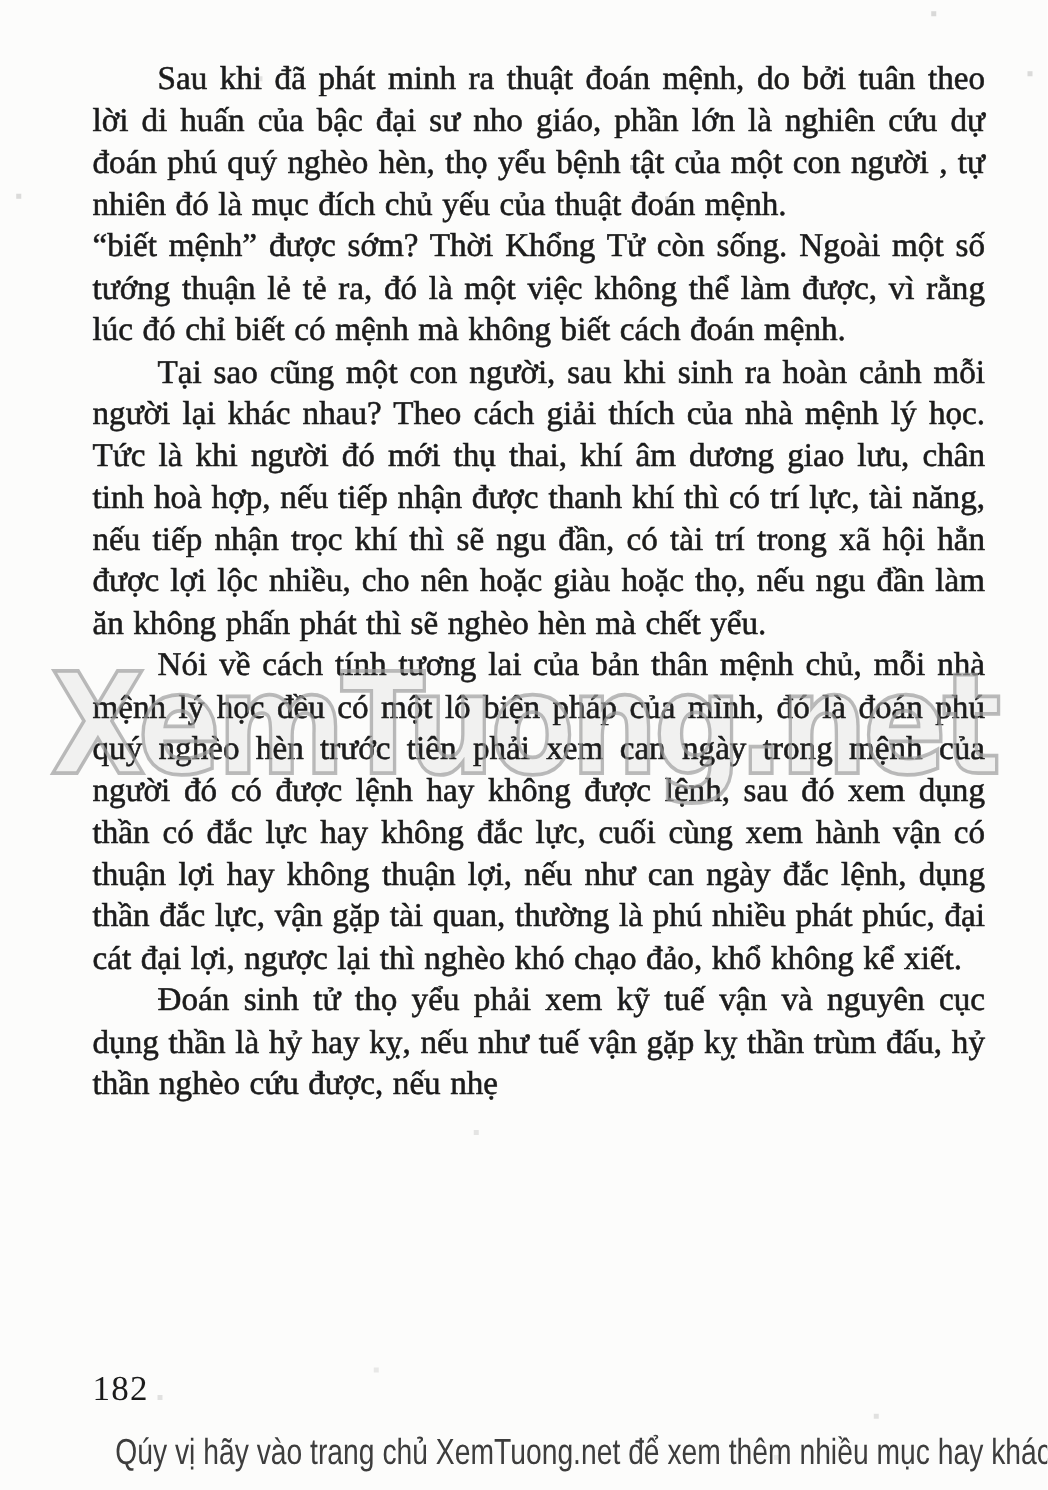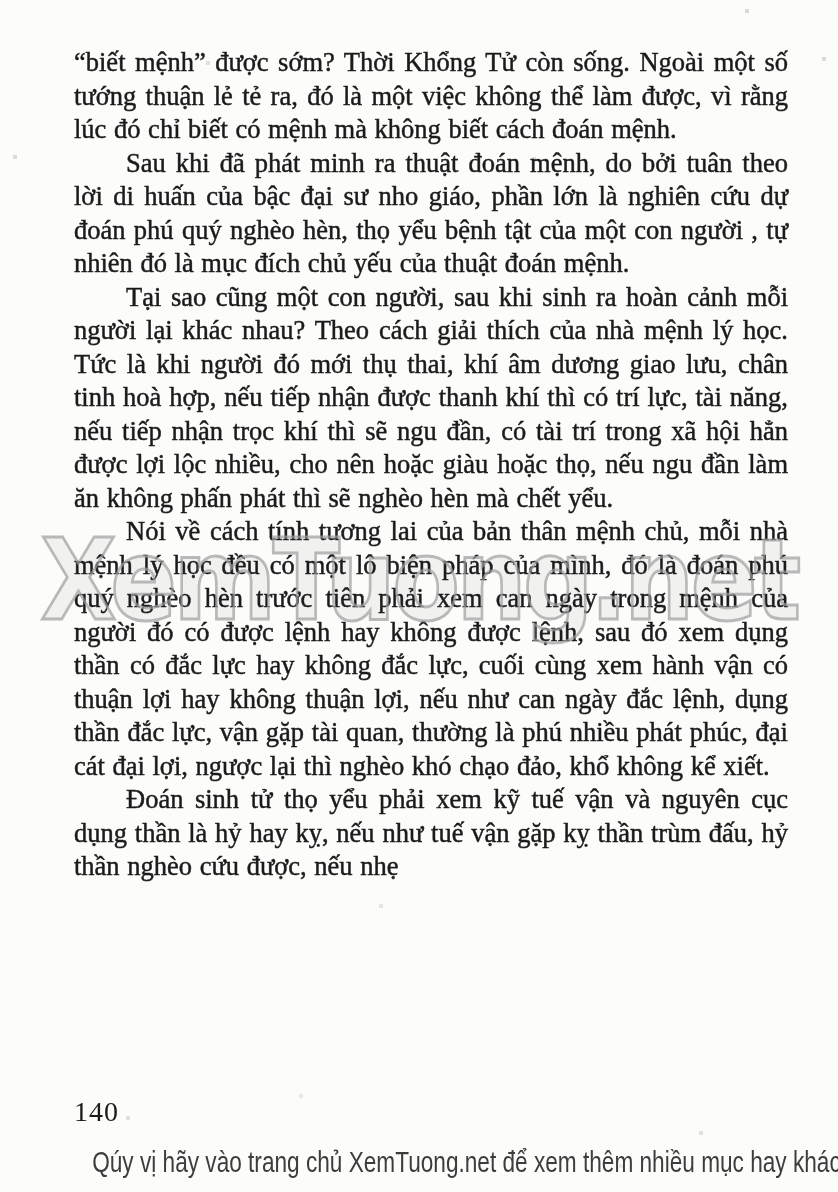--- a/index.html
+++ b/index.html
@@ -107,26 +107,26 @@
 </head>
 <body>
 
 <div class="page">
 
   <div class="noise"></div>
 
   <div class="watermark">XemTuong.net</div>
 
   <div class="text-block">
+    <p class="para">Sau khi đã phát minh ra thuật đoán mệnh, do bởi tuân theo lời di huấn của bậc đại sư nho giáo, phần lớn là nghiên cứu dự đoán phú quý nghèo hèn, thọ yểu bệnh tật của một con người , tự nhiên đó là mục đích chủ yếu của thuật đoán mệnh.</p>
     <p class="para para-first">“biết mệnh” được sớm? Thời Khổng Tử còn sống. Ngoài một số tướng thuận lẻ tẻ ra, đó là một việc không thể làm được, vì rằng lúc đó chỉ biết có mệnh mà không biết cách đoán mệnh.</p>
-    <p class="para">Sau khi đã phát minh ra thuật đoán mệnh, do bởi tuân theo lời di huấn của bậc đại sư nho giáo, phần lớn là nghiên cứu dự đoán phú quý nghèo hèn, thọ yểu bệnh tật của một con người , tự nhiên đó là mục đích chủ yếu của thuật đoán mệnh.</p>
     <p class="para">Tại sao cũng một con người, sau khi sinh ra hoàn cảnh mỗi người lại khác nhau? Theo cách giải thích của nhà mệnh lý học. Tức là khi người đó mới thụ thai, khí âm dương giao lưu, chân tinh hoà hợp, nếu tiếp nhận được thanh khí thì có trí lực, tài năng, nếu tiếp nhận trọc khí thì sẽ ngu đần, có tài trí trong xã hội hẳn được lợi lộc nhiều, cho nên hoặc giàu hoặc thọ, nếu ngu đần làm ăn không phấn phát thì sẽ nghèo hèn mà chết yểu.</p>
     <p class="para">Nói về cách tính tương lai của bản thân mệnh chủ, mỗi nhà mệnh lý học đều có một lô biện pháp của mình, đó là đoán phú quý nghèo hèn trước tiên phải xem can ngày trong mệnh của người đó có được lệnh hay không được lệnh, sau đó xem dụng thần có đắc lực hay không đắc lực, cuối cùng xem hành vận có thuận lợi hay không thuận lợi, nếu như can ngày đắc lệnh, dụng thần đắc lực, vận gặp tài quan, thường là phú nhiều phát phúc, đại cát đại lợi, ngược lại thì nghèo khó chạo đảo, khổ không kể xiết.</p>
     <p class="para">Đoán sinh tử thọ yểu phải xem kỹ tuế vận và nguyên cục dụng thần là hỷ hay kỵ, nếu như tuế vận gặp kỵ thần trùm đấu, hỷ thần nghèo cứu được, nếu nhẹ</p>
   </div>
 
-  <div class="page-number">140</div>
+  <div class="page-number">182</div>
 
   <div class="footer">
     <span>Qúy vị hãy vào trang chủ </span><span>XemTuong.net</span><span> để xem thêm nhiều mục hay khác</span>
   </div>
 
 </div>
 
 </body></html>

